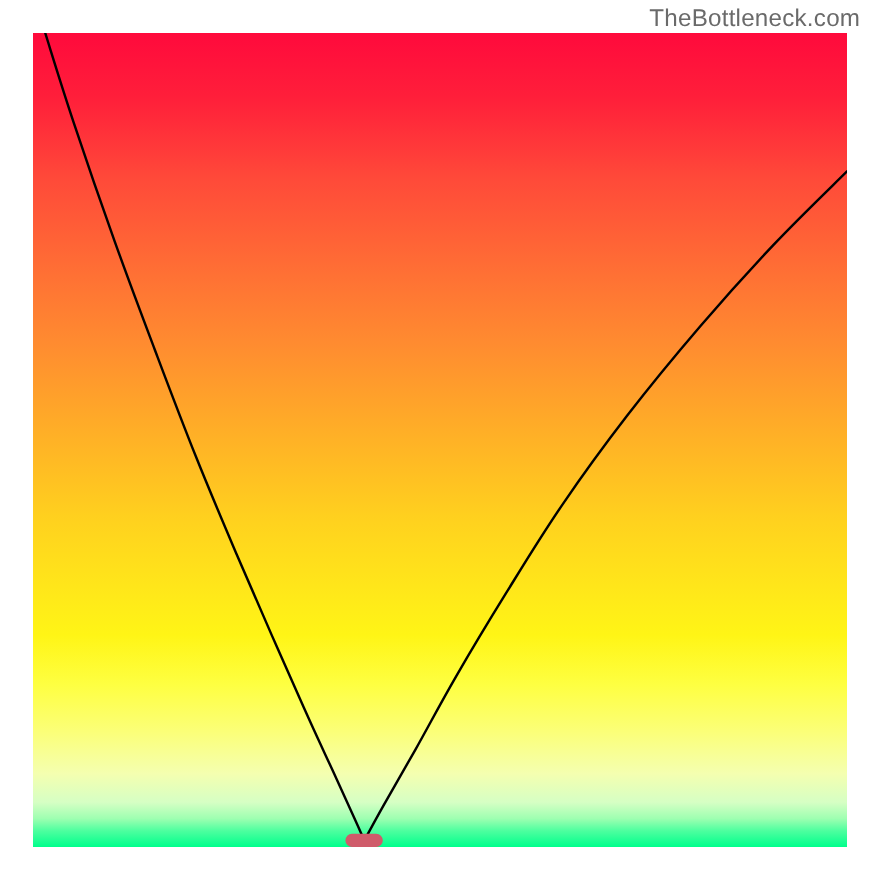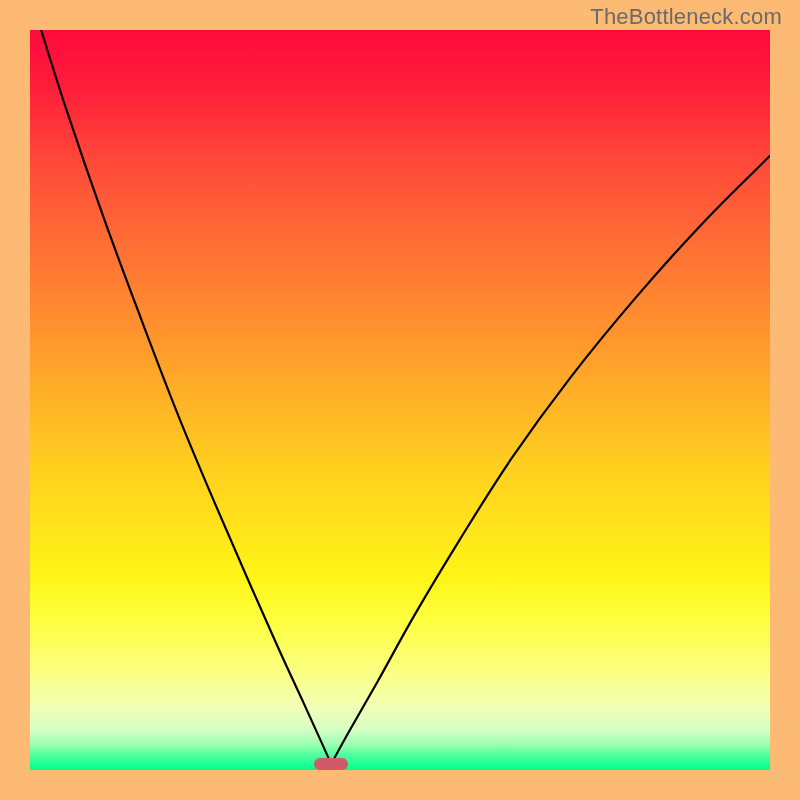--- a/index.html
+++ b/index.html
@@ -8,21 +8,21 @@
     width: 800px;
     height: 800px;
     overflow: hidden;
     background: #000;
     font-family: Arial, Helvetica, sans-serif;
   }
   .frame {
     position: relative;
     width: 800px;
     height: 800px;
-    background: #fdba74;
+    background: #ffffff;
   }
   .watermark {
     position: absolute;
     top: 4px;
     right: 18px;
     color: #6a6a6a;
     font-size: 22px;
     font-weight: 400;
     letter-spacing: 0.2px;
     z-index: 10;

